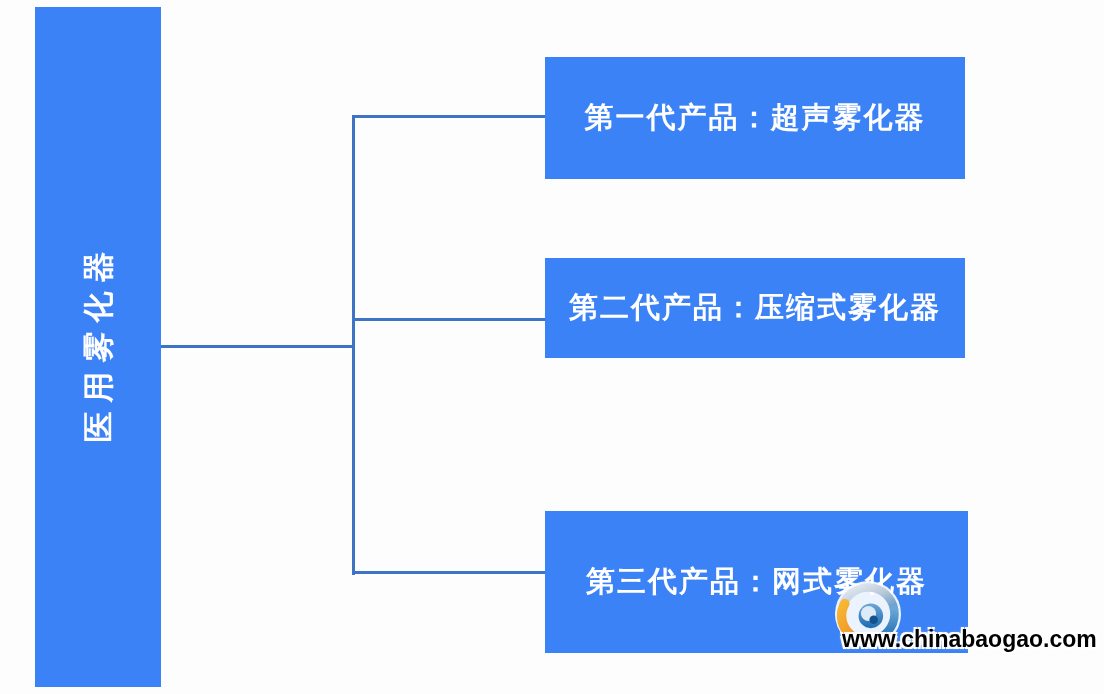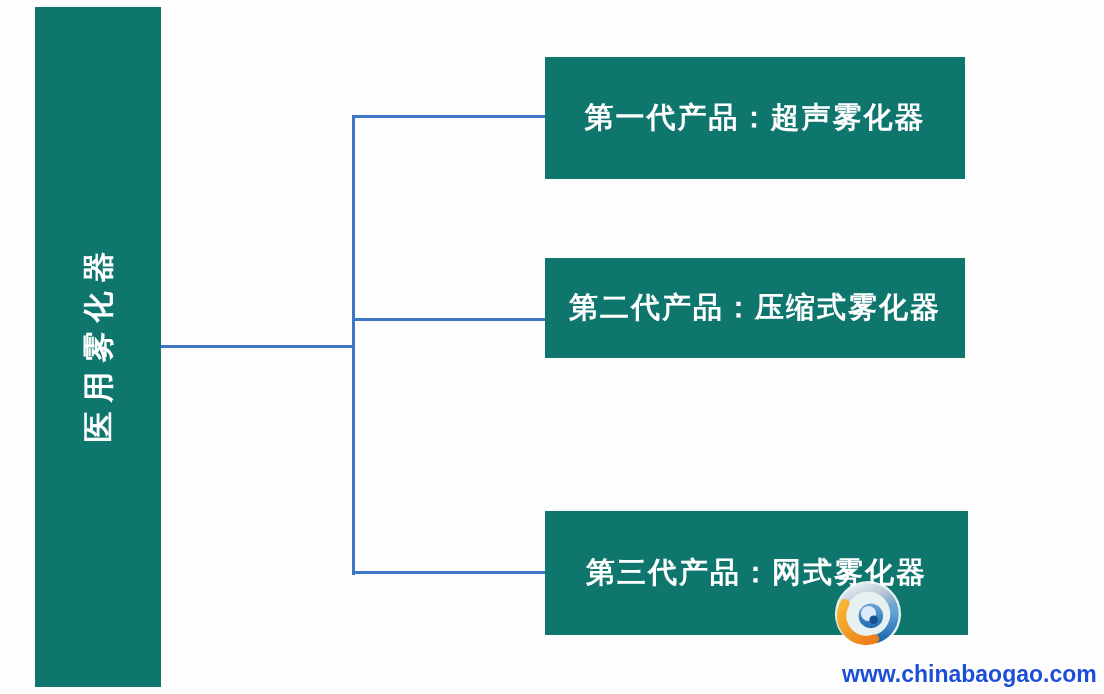--- a/index.html
+++ b/index.html
@@ -12,21 +12,21 @@
     position: relative;
     width: 1104px;
     height: 694px;
     background: #fdfdfe;
     overflow: hidden;
   }
 
   
   .node {
     position: absolute;
-    background: #0f766e;
+    background: #3b82f6;
     color: #ffffff;
     display: flex;
     align-items: center;
     justify-content: center;
     font-family: "Liberation Serif", serif;
     font-weight: bold;
   }
   .root-node {
     left: 35px;
     top: 7px;
@@ -42,21 +42,21 @@
   }
   .child-node {
     left: 545px;
     width: 420px;
     height: 122px;
     font-size: 29px;
     letter-spacing: 2px;
   }
   .child-node.n1 { top: 57px; }
   .child-node.n2 { top: 258px; height: 100px; }
-  .child-node.n3 { top: 511px; width: 423px; height: 124px; }
+  .child-node.n3 { top: 511px; width: 423px; height: 142px; }
 
   
   .line {
     position: absolute;
     background: #3e74c5;
   }
   .trunk   { left: 161px; top: 345px; width: 191px; height: 3px; }
   .vline   { left: 352px; top: 115px; width: 3px;  height: 460px; }
   .branch  { left: 352px; width: 193px; height: 3px; }
   .branch.b1 { top: 115px; }
@@ -91,26 +91,25 @@
     font-family: "Liberation Sans", sans-serif;
     text-shadow: -2px -2px 0 #fff, 2px -2px 0 #fff, -2px 2px 0 #fff,
                   2px 2px 0 #fff, 0 0 4px #fff;
   }
   .wm-url {
     position: absolute;
     left: 8px;
     top: 50px;
     font-size: 23px;
     font-weight: 600;
-    color: #1d4ed8;
+    color: #000000;
     white-space: nowrap;
     font-family: "Liberation Sans", sans-serif;
     text-shadow: -2px -2px 0 #fff, 2px -2px 0 #fff, -2px 2px 0 #fff,
                   2px 2px 0 #fff, 0 0 4px #fff;
-    margin-top: 35px;
   }
 </style>
 </head>
 <body>
 
 <div class="canvas">
 
   <div class="node root-node">
     <span class="v-label">医用雾化器</span>
   </div>

